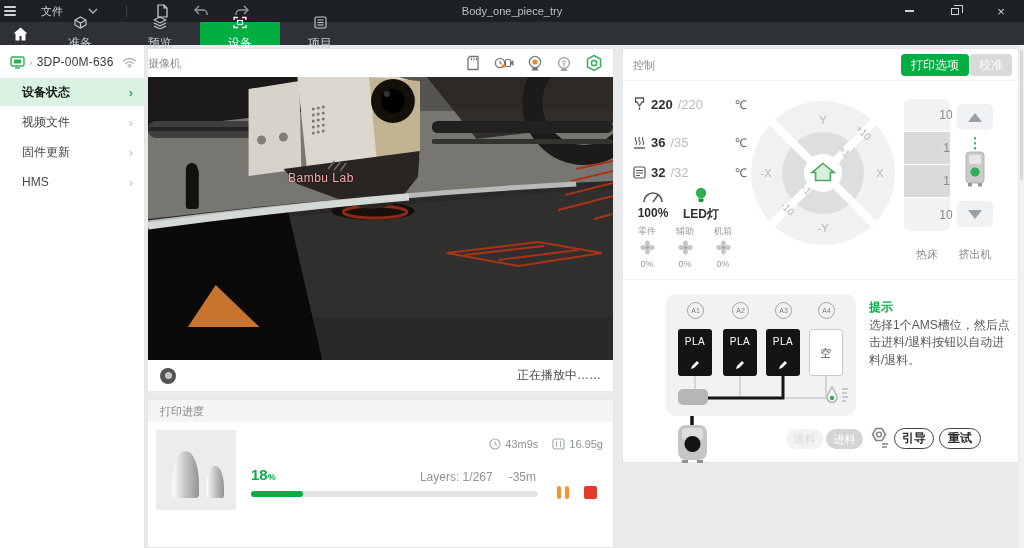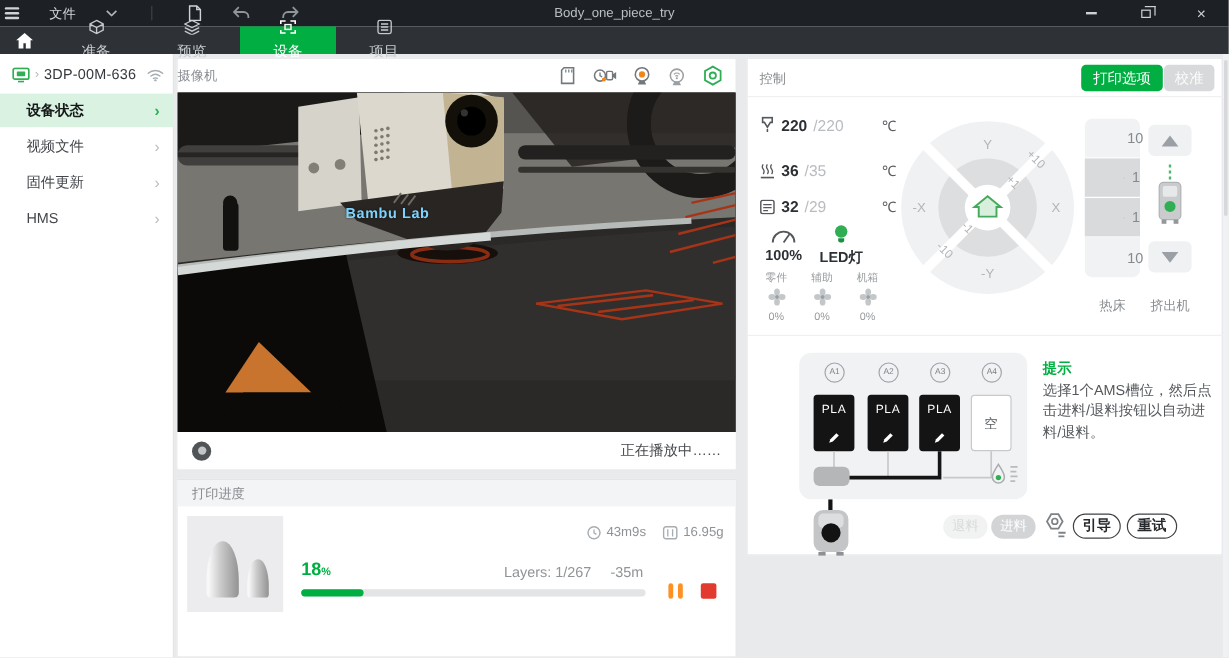--- a/index.html
+++ b/index.html
@@ -40,21 +40,21 @@
   .side-item.active { background:#daf2e2; font-weight:bold; color:#17191b; }
   .side-item.active span.chev { color:#2fae54; }
 
   
   .card { background:#fff; border:1px solid #e3e5e7; }
   #camera-card { left:147px; top:48px; width:467px; height:343px; }
   .cam-header { position:absolute; left:0; top:0; width:100%; height:28px; display:flex; align-items:center; }
   .cam-title { font-size:11px; color:#8a8f94; }
   .cam-icons { position:absolute; right:10px; top:0; height:28px; display:flex; align-items:center; gap:13px; }
   #video { position:absolute; left:0; top:28px; width:465px; height:283px; background:#151312; overflow:hidden; }
-  .brand-overlay { position:absolute; left:140px; top:94px; font-size:12px; font-weight:bold; color:#7dd3fc; letter-spacing:.5px; text-shadow:0 0 2px rgba(0,0,0,.6); }
+  .brand-overlay { position:absolute; left:140px; top:94px; font-size:12px; font-weight:normal; color:#fca5a5; letter-spacing:.5px; text-shadow:0 0 2px rgba(0,0,0,.6); }
   .playbar { position:absolute; left:0; top:311px; width:465px; height:31px; background:#fff; display:flex; align-items:center; }
   .rec-btn { margin-left:12px; width:16px; height:16px; border-radius:50%; background:#515456; display:flex; align-items:center; justify-content:center; }
   .rec-btn i { width:7px; height:7px; border-radius:50%; background:#c3c6c8; }
   .play-status { position:absolute; right:12px; font-size:12px; color:#46494d; }
 
   #progress-card { left:147px; top:399px; width:467px; height:149px; }
   .prog-header { position:absolute; left:0; top:0; width:100%; height:22px; background:#f3f4f5; display:flex; align-items:center; }
   .prog-header span { margin-left:12px; font-size:11px; color:#85898d; }
   .thumb { position:absolute; left:8px; top:30px; width:80px; height:80px; background:#ececee; }
   .cone { position:absolute; bottom:12px; background:linear-gradient(to right,#f7f7f7 8%,#c9c9c9 45%,#939393); border-radius:48% 48% 14% 14% / 70% 70% 8% 8%; }
@@ -398,21 +398,21 @@
     <b>36</b>
     <span class="tgt">/35</span>
     <span class="unit">℃</span>
   </div>
   <div class="temp-row" style="top:114px">
     <svg width="13" height="13" viewBox="0 0 13 13">
         <rect x="1" y="1" width="11" height="11" rx="1.5" fill="none" stroke="#54585c" stroke-width="1.2"></rect>
         <path d="M3,4.5 h7 M3,7 h7 M3,9.5 h4" stroke="#54585c" stroke-width="1.1"></path>
       </svg>
     <b>32</b>
-    <span class="tgt">/29</span>
+    <span class="tgt">/32</span>
     <span class="unit">℃</span>
   </div>
 
   <div class="mini-block" style="left:8px; top:140px; width:44px">
     <svg width="22" height="14" viewBox="0 0 22 14">
         <path d="M2,13 a9,9 0 0 1 18,0" fill="none" stroke="#54585c" stroke-width="1.6"></path>
         <path d="M11,13 L16,6" stroke="#54585c" stroke-width="1.5"></path>
       </svg>
     <div>100%</div>
   </div>

